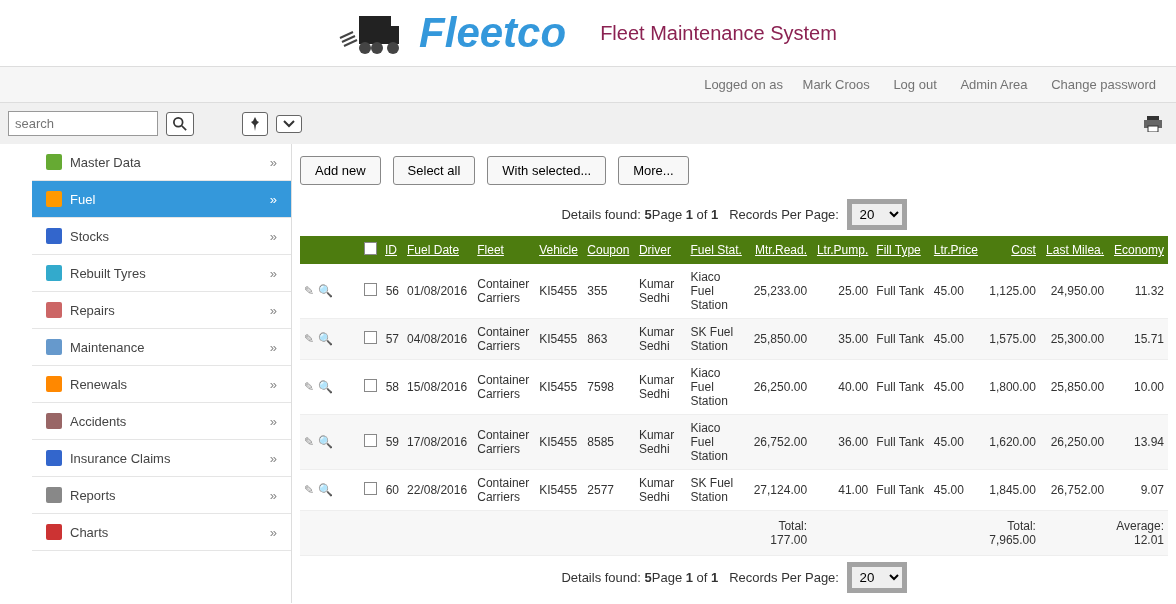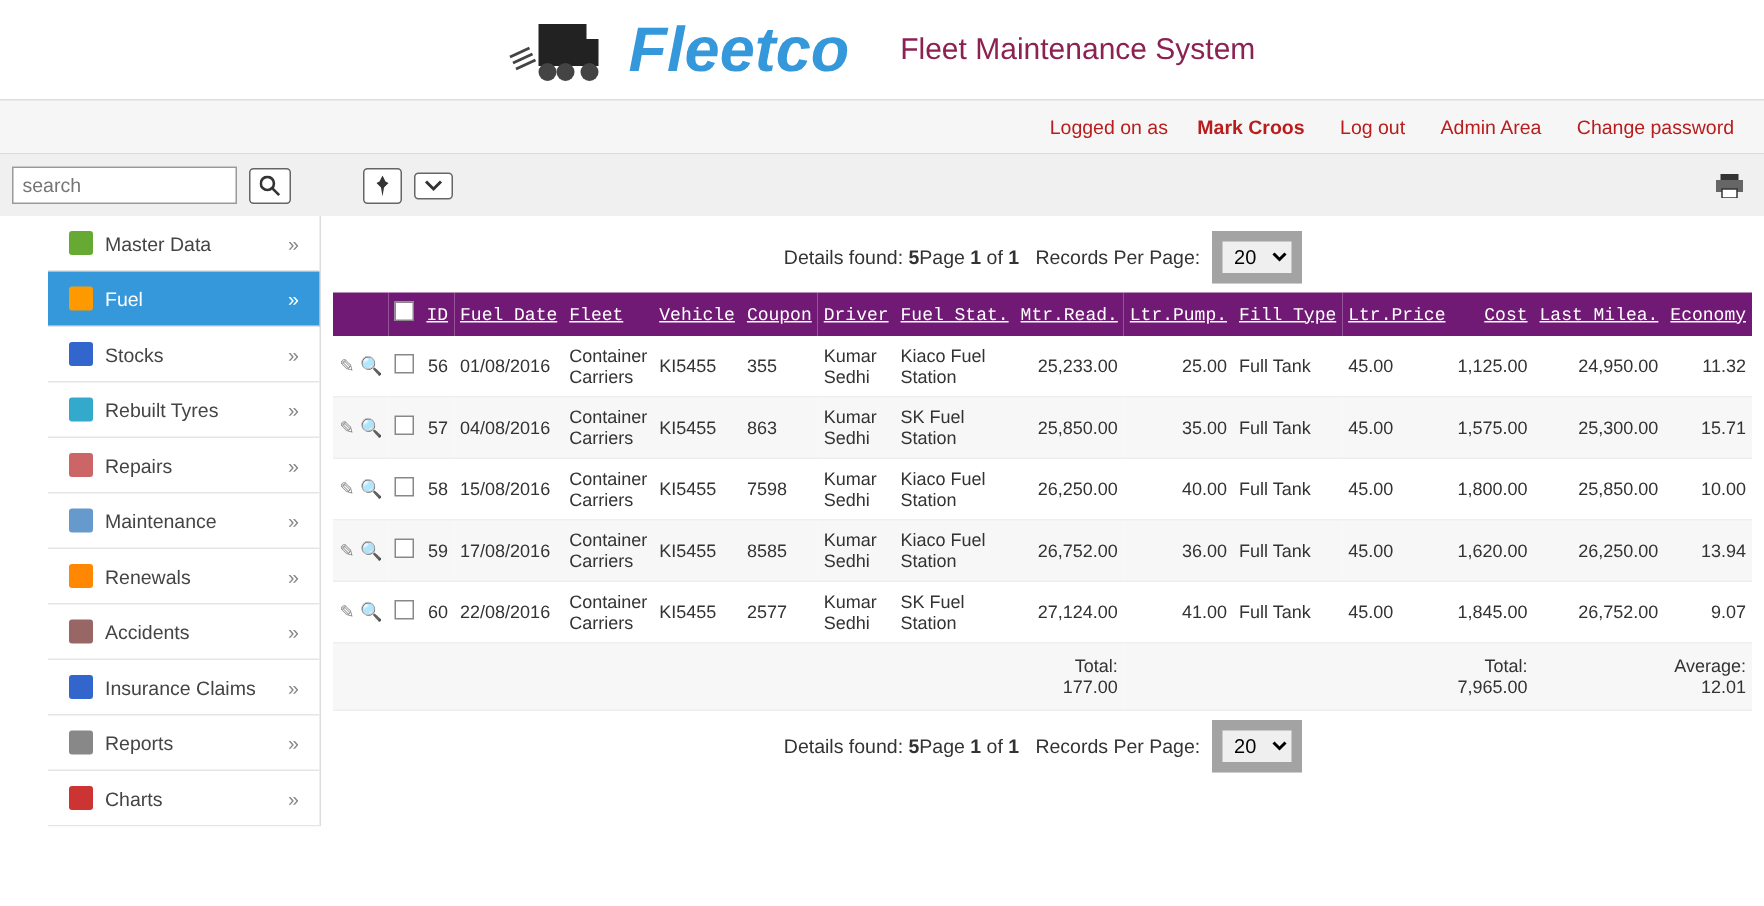--- a/index.html
+++ b/index.html
@@ -3,41 +3,41 @@
 <meta charset="utf-8">
 <style>
 * { box-sizing: border-box; margin: 0; padding: 0; }
 body { font-family: Arial, sans-serif; font-size: 13px; color: #333; background: #fff; width: 1176px; }
 .header { display: flex; align-items: center; justify-content: center; padding: 8px 4px; }
 .logo-area { display: flex; align-items: center; gap: 10px; }
 .truck-svg { width: 70px; height: 50px; }
 .brand { font-size: 42px; font-weight: bold; color: #3498db; font-style: italic; }
 .subtitle { font-size: 20px; color: #8B2252; margin-left: 24px; }
 .userbar { background: #f6f6f6; border-top: 1px solid #ddd; border-bottom: 1px solid #ddd; padding: 10px 20px; text-align: right; }
-.userbar span, .userbar a { margin-left: 20px; color: #b91c1c; text-decoration: none; cursor: pointer; }
+.userbar span, .userbar a { margin-left: 20px; color: #737373; text-decoration: none; cursor: pointer; }
 .userbar .logged { color: #333; }
-.userbar .username { font-weight: bold; margin-left: 16px; }
+.userbar .username { font-weight: normal; margin-left: 16px; }
 .toolbar { background: #f0f0f0; padding: 8px; display: flex; align-items: center; gap: 8px; }
 .search-input { border: 1px solid #999; padding: 4px 6px; width: 150px; font-size: 13px; }
 .icon-btn { border: 1px solid #666; background: #fff; padding: 4px 6px; cursor: pointer; border-radius: 3px; display: inline-flex; align-items: center; justify-content: center; }
 .layout { display: flex; padding-left: 32px; }
 .sidebar { width: 260px; border-right: 1px solid #ddd; }
 .sidebar-item { display: flex; align-items: center; justify-content: space-between; padding: 10px 14px; border-bottom: 1px solid #e5e5e5; cursor: pointer; color: #444; }
 .sidebar-item.active { background: #3498db; color: #fff; align-items: flex-end; }
 .sidebar-item .left { display: flex; align-items: center; gap: 8px; }
 .sidebar-item .arrow { color: #888; }
 .sidebar-item.active .arrow { color: #fff; }
 .main { flex: 1; padding: 4px 8px; }
 .action-row { padding: 8px 0; display: flex; gap: 12px; }
 .action-btn { border: 1px solid #888; background: #f8f8f8; padding: 6px 14px; cursor: pointer; border-radius: 3px; font-size: 13px; }
 .infobar { display: flex; justify-content: center; align-items: center; padding: 6px 2px; font-size: 13px; }
 .infobar .left b, .infobar .right b { font-weight: bold; }
-.rpp-select { border: 7px solid #a3a3a3; padding: 2px 4px; width: 60px; margin-left: 4px; }
+.rpp-select { border: 5px solid #a3a3a3; padding: 2px 4px; width: 60px; margin-left: 4px; }
 table { width: 100%; border-collapse: collapse; font-size: 12px; }
-thead tr { background: #701a75; color: #fff; font-family: Liberation Mono, monospace; }
+thead tr { background: #4d7c0f; color: #fff; }
 thead th { padding: 6px 4px; text-align: left; font-weight: normal; text-decoration: underline; cursor: pointer; white-space: nowrap; }
 thead th.noline { text-decoration: none; cursor: default; }
 tbody td { padding: 6px 4px; border-bottom: 1px solid #eee; vertical-align: middle; }
 tbody tr:nth-child(even) { background: #f7f7f7; }
 .num { text-align: right; }
 .row-icons { display: flex; gap: 4px; align-items: center; }
 .row-icons span { cursor: pointer; color: #888; }
 .totals-row td { font-weight: normal; text-align: right; padding: 8px 4px; }
 .totals-row .lbl { display: block; }
 .checkbox { width: 13px; height: 13px; border: 1px solid #888; background: #fff; display: inline-block; }
@@ -173,20 +173,26 @@
       <div class="sidebar-item">
         <span class="left">
           <span class="sicon" style="background:#c33;border-radius:2px"></span>
           <span>Charts</span>
         </span>
         <span class="arrow">»</span>
       </div>
     </div>
 
   <div class="main">
+    <div class="action-row">
+      <button class="action-btn">Add new</button>
+      <button class="action-btn">Select all</button>
+      <button class="action-btn">With selected...</button>
+      <button class="action-btn">More...</button>
+    </div>
 
     <div class="infobar">
       <div class="left"><span>Details found: </span><b>5</b></div>
       <div class="right">
         <span>Page </span><b>1</b><span> of </span><b>1</b>
         &nbsp;&nbsp;<span>Records Per Page:</span>
         <select class="rpp-select"><option>20</option></select>
       </div>
     </div>
 

